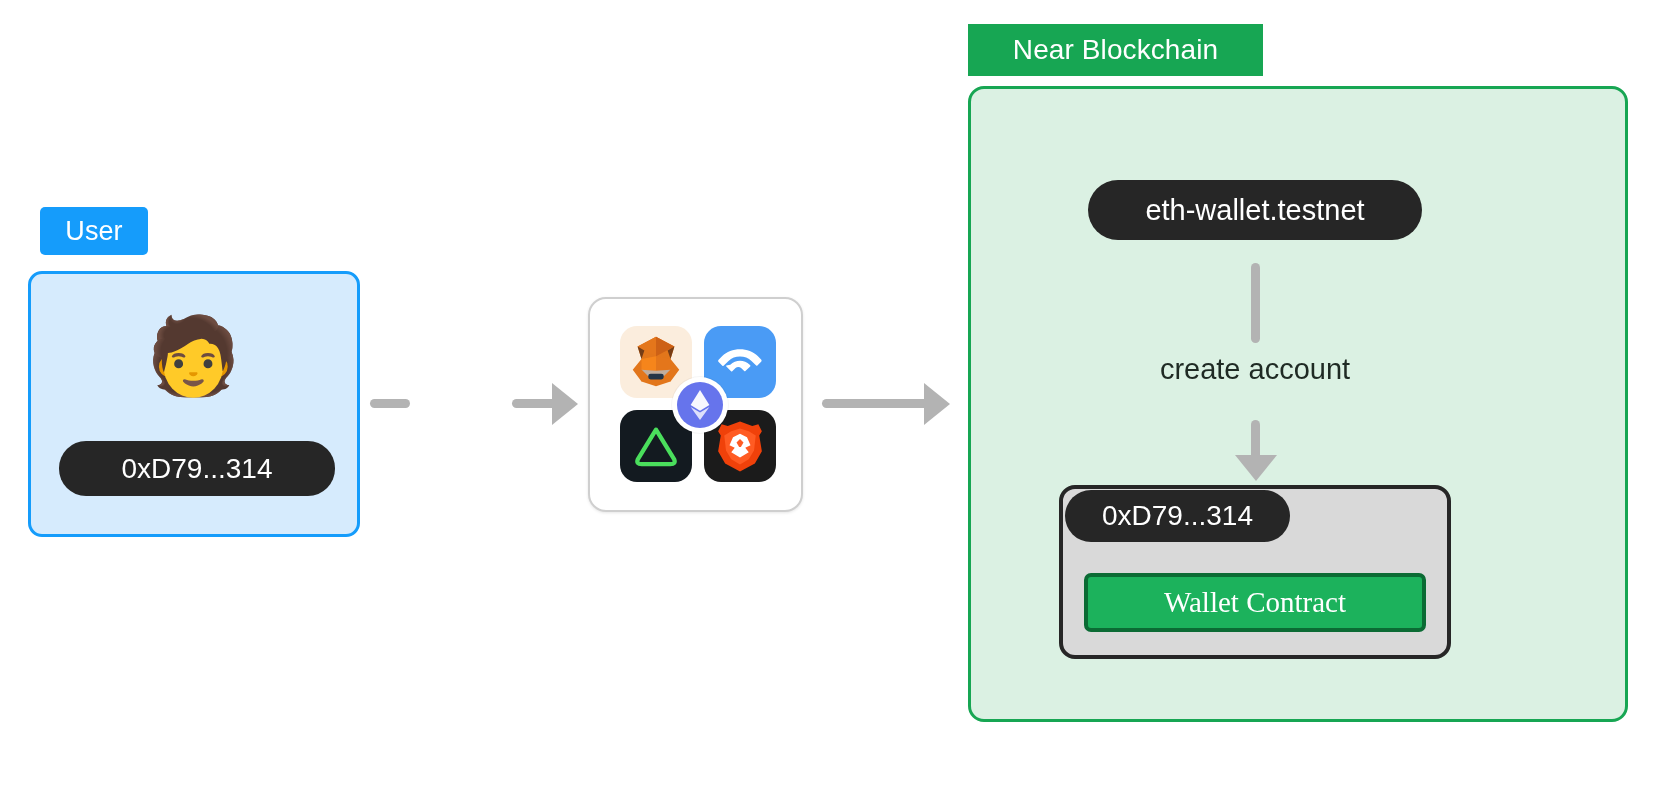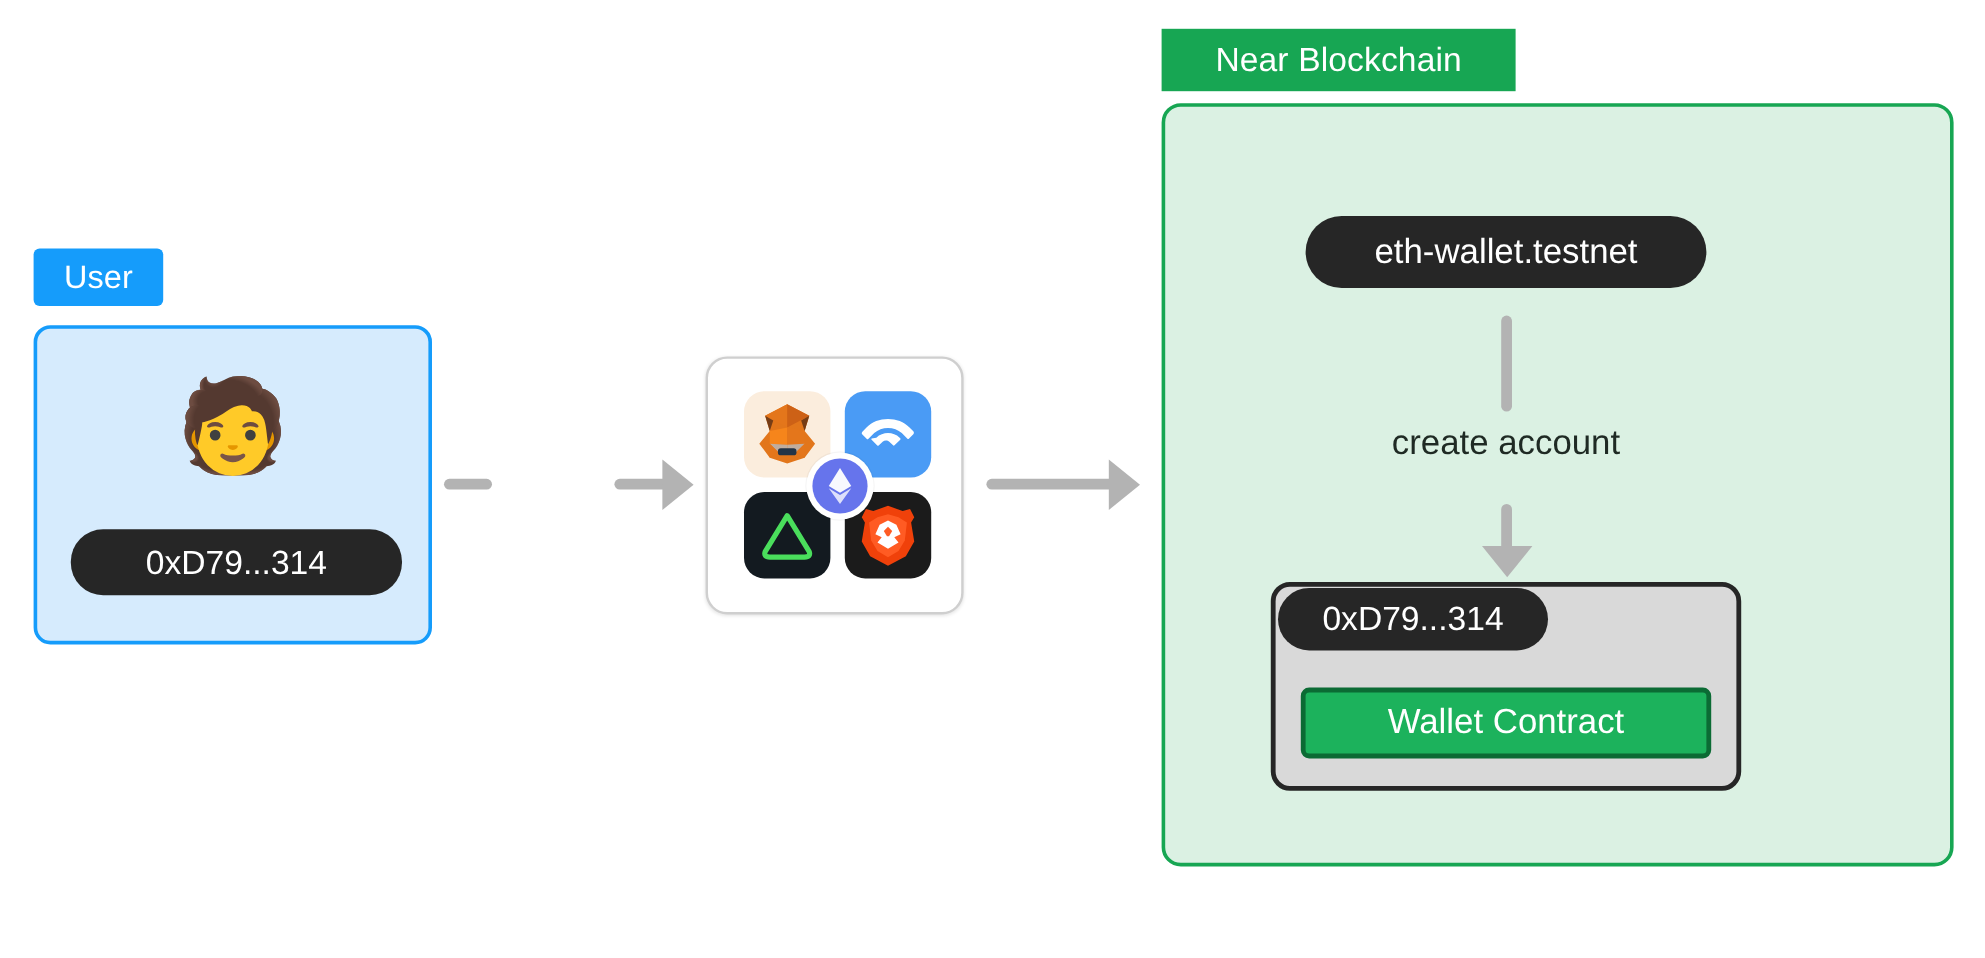--- a/index.html
+++ b/index.html
@@ -19,21 +19,21 @@
     align-items: center;
     justify-content: center;
     border-radius: 12px;
     color: #ffffff;
     white-space: nowrap;
     letter-spacing: .1px;
   }
 
   
   #user-badge {
-    left: 28px; top: 207px;
+    left: 40px; top: 207px;
     width: 108px; height: 48px;
     background: #159cfb;
     font-size: 27px;
     border-radius: 5px;
   }
   #user-box {
     position: absolute;
     left: 28px; top: 271px;
     width: 332px; height: 266px;
     background: #d6ebfd;
@@ -198,20 +198,21 @@
   #wallet-contract-btn {
     position: absolute;
     left: 1084px; top: 573px;
     width: 342px; height: 59px;
     background: #1cb25c;
     border: 4px solid #0b6b34;
     border-radius: 7px;
     color: #ffffff;
     display: flex; align-items: center; justify-content: center;
     font-size: 29px;
+    font-family: Liberation Serif, serif;
   }
 </style>
 </head>
 <body>
 
 <div id="stage">
 
   <div class="pill" id="user-badge">User</div>
 
   <div id="user-box">

